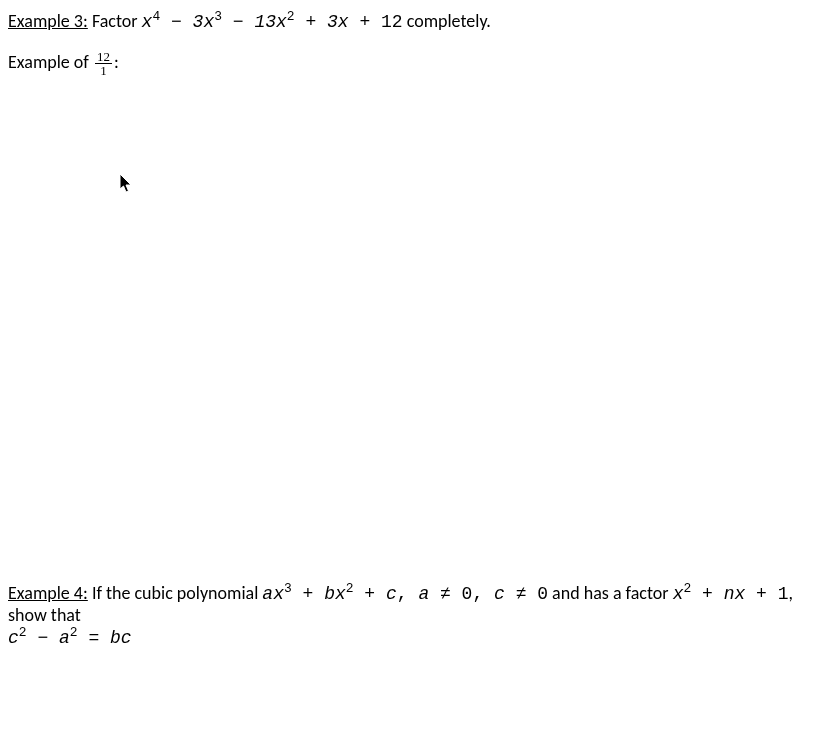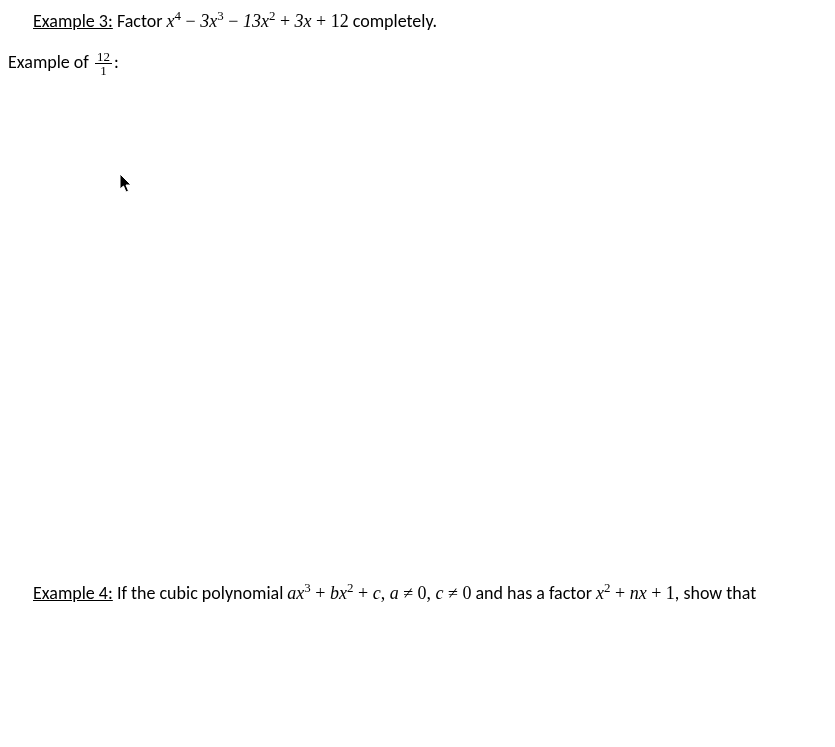--- a/index.html
+++ b/index.html
@@ -16,27 +16,26 @@
       color: #000000;
       padding: 10px 8px;
       position: relative;
     }
     .example-block {
       margin-bottom: 12px;
     }
     .example-heading {
       text-decoration: underline;
       display: inline;
-      margin-left: 25px;
     }
     .example-text {
       display: inline;
     }
     .math {
-      font-family: Liberation Serif, serif;
+      font-family: Liberation Mono, monospace;
       font-style: italic;
     }
     sup {
       font-size: 0.72em;
       vertical-align: super;
       line-height: 0;
       font-style: normal;
     }
     .fraction {
       display: inline-block;
@@ -105,13 +104,16 @@
 <div class="workspace">
   <svg class="cursor" width="14" height="20" viewBox="0 0 14 20">
     <path d="M0,0 L0,15 L3.5,12 L6,18 L8.5,17 L6,11 L11,11 Z" fill="#000000" stroke="#ffffff" stroke-width="1"></path>
   </svg>
 </div>
 
 <div class="example4">
   <div>
     <span class="example-heading">Example 4:</span><span class="example-text"> If the cubic polynomial </span><span class="math"><span>ax</span><sup>3</sup><span class="plus"> + </span><span>bx</span><sup>2</sup><span class="plus"> + </span><span>c</span><span class="comma">, </span><span>a</span><span class="ne"> ≠ </span><span class="num-lit">0</span><span class="comma">, </span><span>c</span><span class="ne"> ≠ </span><span class="num-lit">0</span></span><span class="example-text"> and has a factor </span><span class="math"><span>x</span><sup>2</sup><span class="plus"> + </span><span>nx</span><span class="plus"> + </span><span class="num-lit">1</span></span><span class="example-text">, show that</span>
   </div>
+  <div>
+    <span class="math"><span>c</span><sup>2</sup><span class="minus"> − </span><span>a</span><sup>2</sup><span class="eq"> = </span><span>bc</span></span>
+  </div>
 </div>
 
 </body></html>

